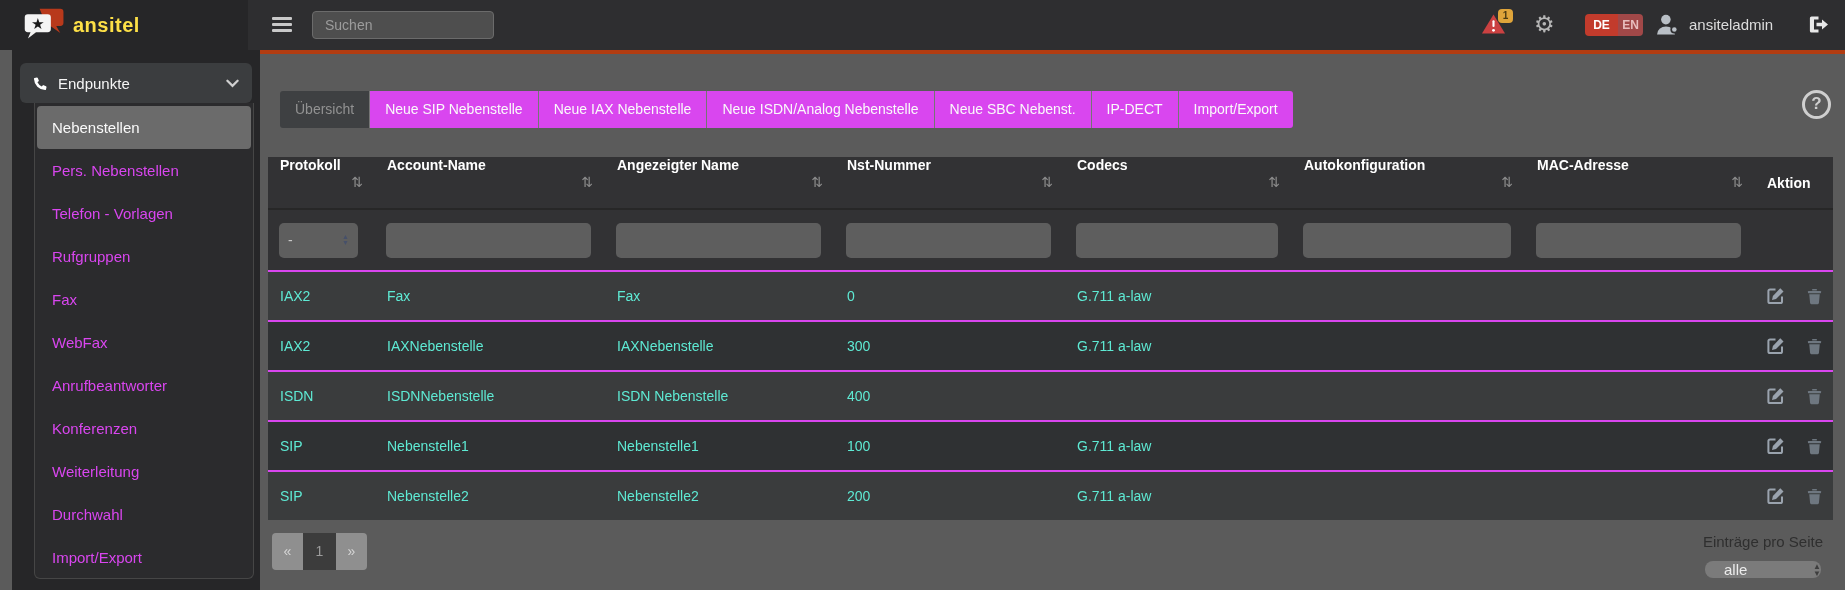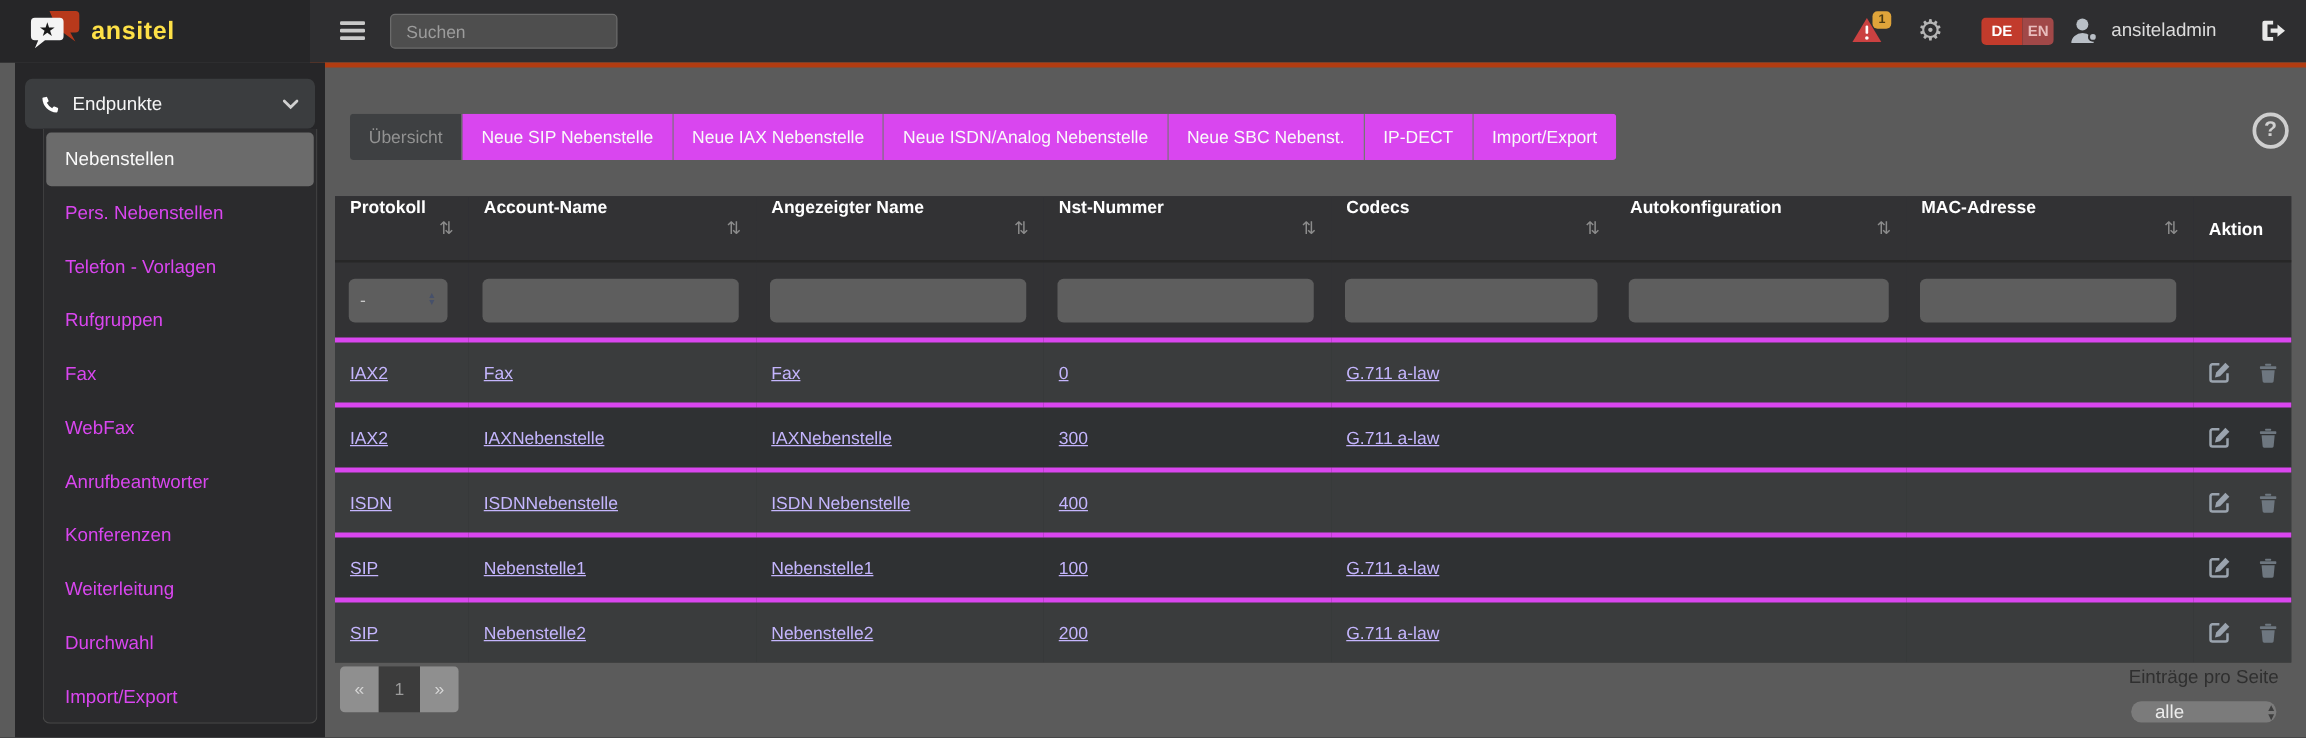--- a/index.html
+++ b/index.html
@@ -52,21 +52,21 @@
     background:#323234; }
   thead th { height:51px; background:#323234; color:#ffffff; font-size:14px; font-weight:bold; text-align:left;
     padding:0 12px; vertical-align:middle; }
   .sort { float:right; color:#8c8c8c; font-weight:normal; font-size:14px; line-height:51px; cursor:pointer; }
   tr.filter-row td { height:60px; background:#323234; border-top:2px solid #272727; padding:0; vertical-align:middle; }
   .f-input { display:block; margin:0 14px 0 11px; width:calc(100% - 25px); height:35px; background:#5e5e5e; border:none;
     border-radius:5px; box-sizing:border-box; color:#ddd; padding:0 10px; font-size:14px; outline:none; }
   .f-select { margin-left:11px; width:79px; height:35px; background:#5e5e5e; border-radius:5px; display:flex;
     align-items:center; padding:0 9px; box-sizing:border-box; color:#c8c8c8; font-size:14px; cursor:pointer; }
   .spin { margin-left:auto; display:flex; flex-direction:column; font-size:7px; line-height:6px; color:#46506a; }
-  tbody td { height:48px; border-top:4px solid #d946ef; padding:0 12px; color:#c4b5fd; font-size:14px; vertical-align:middle;text-decoration:underline; }
+  tbody td { height:48px; border-top:2px solid #d946ef; padding:0 12px; color:#5eead4; font-size:14px; vertical-align:middle; }
   tbody tr:nth-child(odd)  { background:#3a3c3d; }
   tbody tr:nth-child(even) { background:#2f3133; }
   .actions { display:flex; gap:22px; align-items:center; }
   .icon-btn { display:inline-flex; cursor:pointer; }
   
   .pagination { position:absolute; left:272px; top:533px; display:flex; height:37px; border-radius:4px; overflow:hidden; font-size:14px; }
   .page-btn { width:31px; text-align:center; line-height:37px; background:#8f8f8f; color:#d6d6d6; cursor:pointer; }
   .page-current { width:33px; text-align:center; line-height:37px; background:#3c3c3c; color:#9c9c9c; }
   .perpage { position:absolute; top:533px; right:22px; display:flex; align-items:center; gap:11px; height:37px;flex-direction:column; }
   .pp-label { color:#2f2f2f; font-size:15px; }

